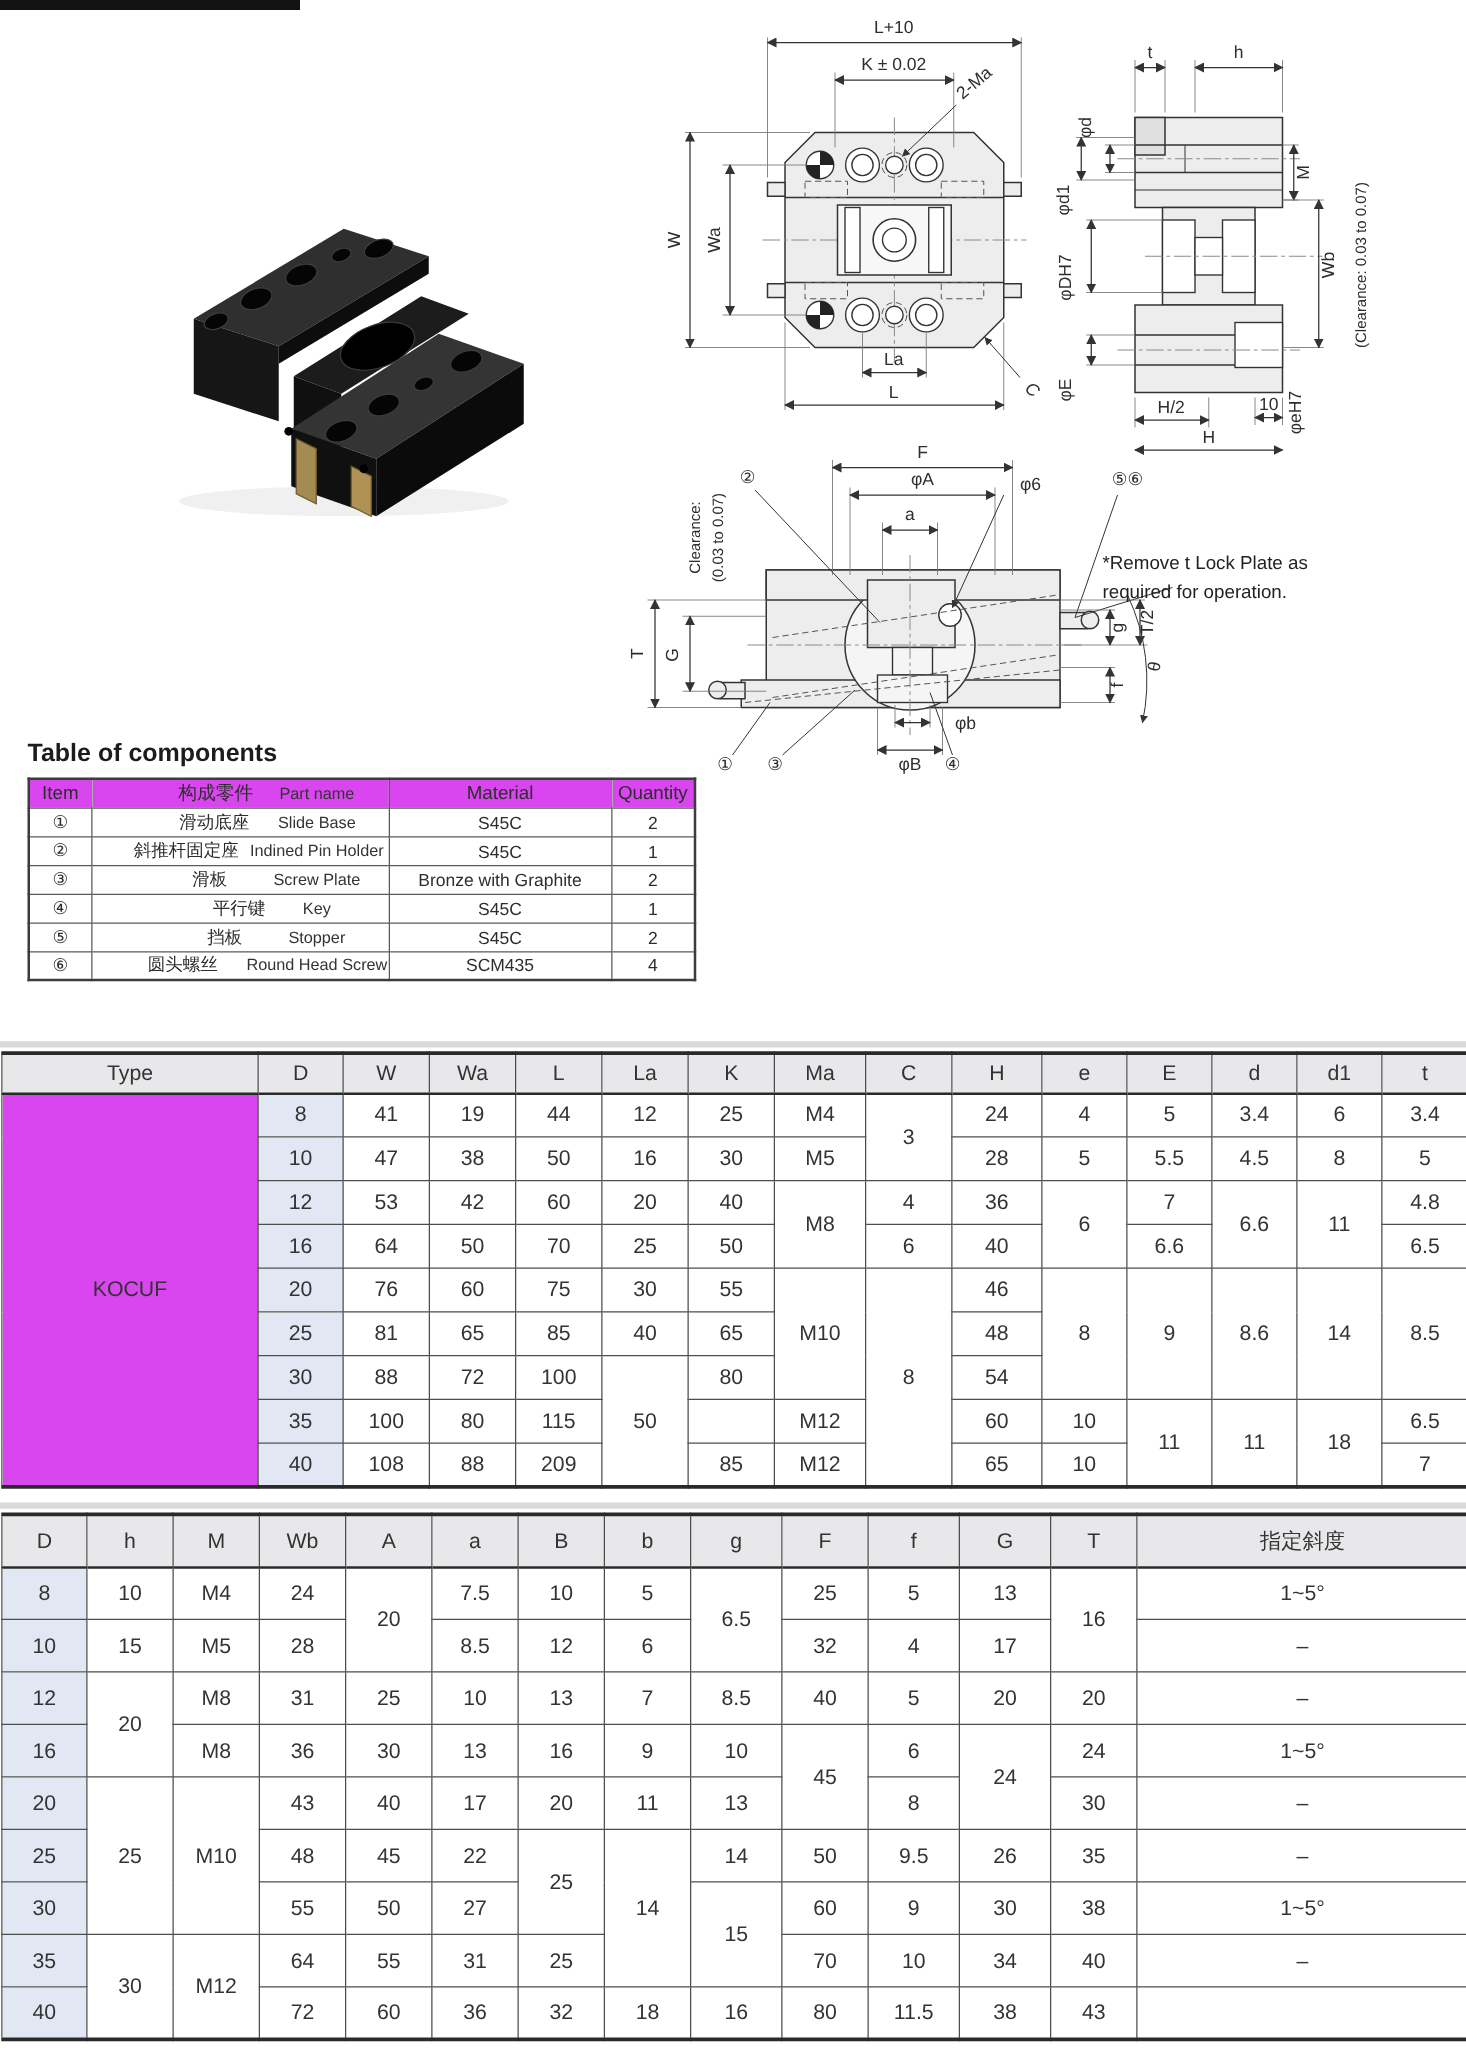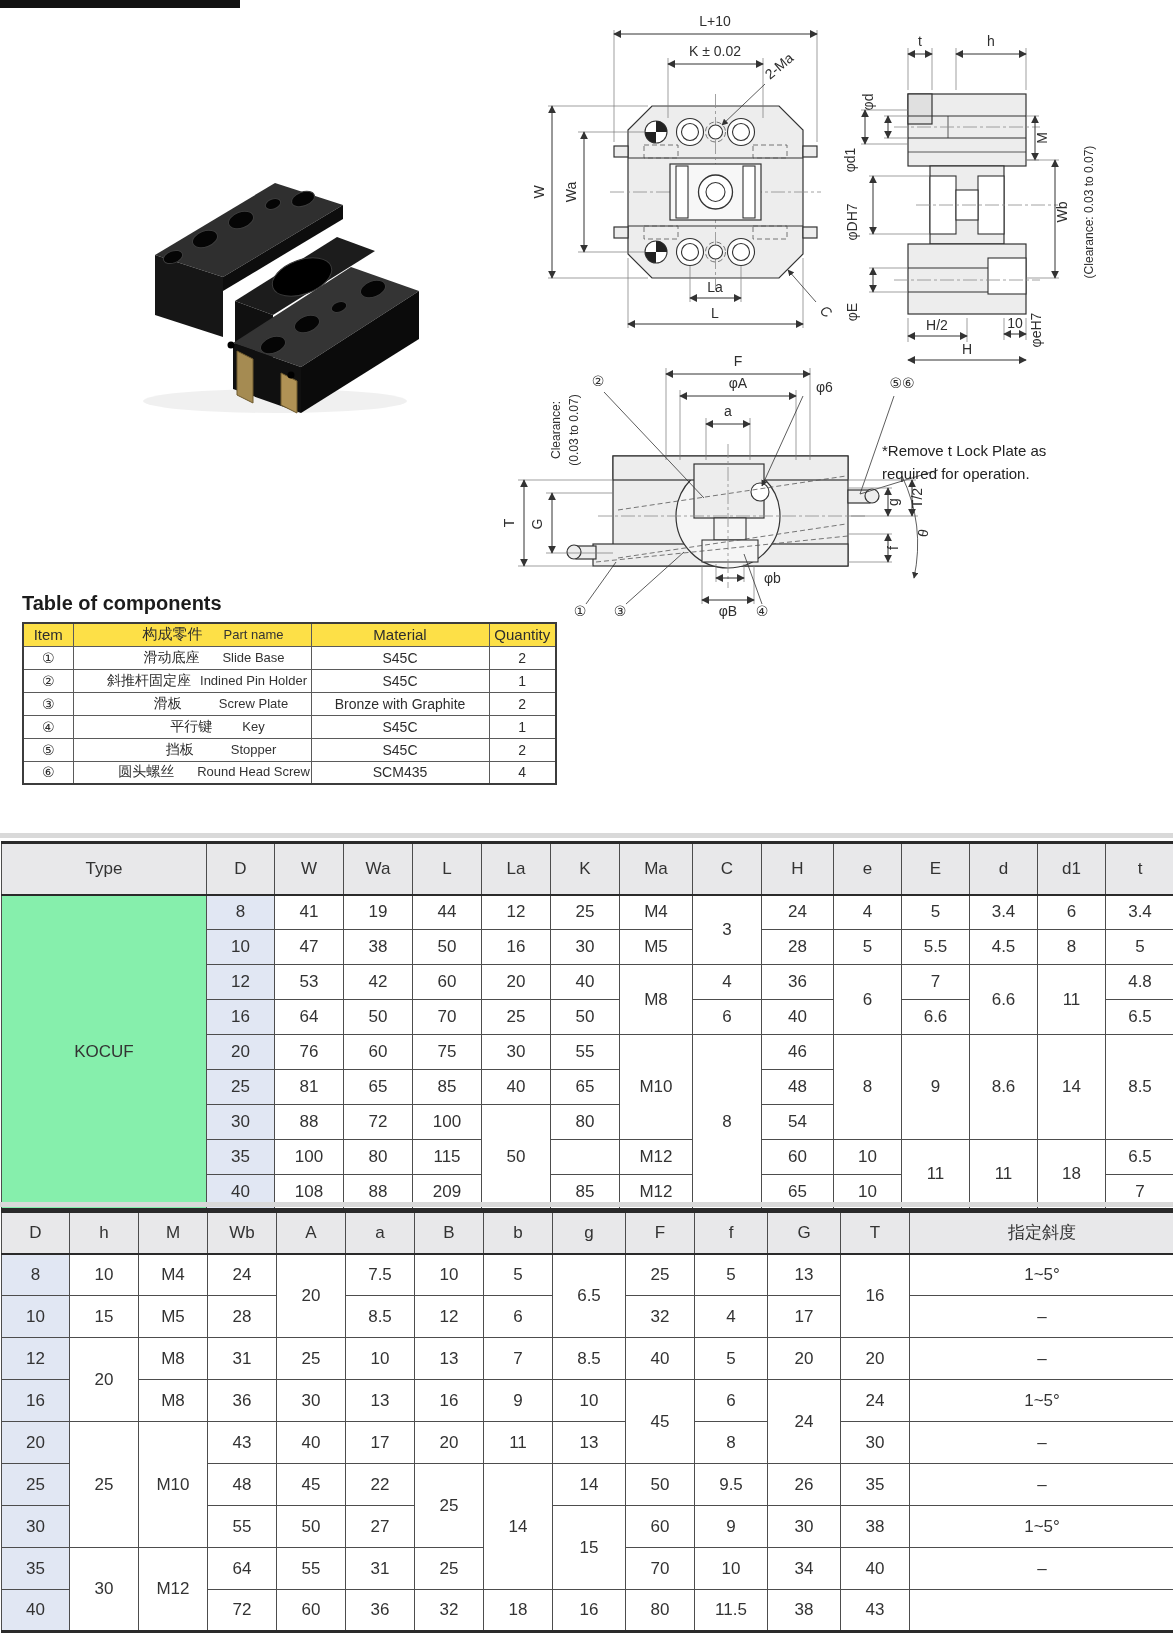--- a/index.html
+++ b/index.html
@@ -18,37 +18,37 @@
 .ext{stroke:#777;stroke-width:0.7;fill:none}
 .dim{stroke:#333;stroke-width:1;fill:none}
 .part{fill:#ededed;stroke:#333;stroke-width:1.2}
 .part2{fill:#e0e0e0;stroke:#333;stroke-width:1.2}
 .wht{fill:#fff;stroke:#333;stroke-width:1.1}
 
 .comp-title{position:absolute;left:22px;top:592px;font-size:20px;font-weight:bold;color:#1c1c1c}
 table{border-collapse:collapse;table-layout:fixed}
 .comp{position:absolute;left:22px;top:622px;width:533px;border:2px solid #3c3c3c}
 .comp th,.comp td{border:1px solid #5a5a5a;height:23px;font-weight:normal;text-align:center;font-size:14px;color:#2d2d2d;overflow:hidden;white-space:nowrap}
-.comp thead th{background:#fde047;font-size:15px}
+.comp thead th{background:#d946ef;font-size:15px}
 .partCell{text-align:left;padding-left:21px}
 .partCell .cn{display:inline-block;width:102px;font-size:14px}
 .partCell .en{font-size:13px;color:#333}
 .comp thead .partCell .cn{font-size:15px}
 
 .t1,.t2{position:absolute;left:1px;width:1171px;border-top:3px solid #2a2a2a;border-bottom:3px solid #2a2a2a;border-left:1px solid #4d4d4d;border-right:1px solid #4d4d4d}
 .t1 th,.t1 td,.t2 th,.t2 td{border:1px solid #4d4d4d;text-align:center;font-size:17px;font-weight:normal;color:#333;overflow:hidden;white-space:nowrap}
 .t1 thead th,.t2 thead th{background:#e8e8ea;border-bottom:2px solid #2a2a2a;font-size:17px}
 .t1{top:841px}
-.t1 thead tr{height:52px}
+.t1 thead tr{height:32px}
 .t1 tbody tr{height:35px}
 .t2{top:1210px}
 .t2 thead tr{height:42px}
 .t2 tbody tr{height:42px}
 .colD{background:#e1e7f3}
-.typeCell{background:#86efac}
+.typeCell{background:#d946ef}
 .note{position:absolute;left:882px;top:440px;width:210px;font-size:15px;line-height:1.5;color:#222}
 </style>
 </head>
 <body>
 
 <div class="topbar"></div>
 
 <svg class="abs" style="left:85px;top:105px" width="355" height="315" viewBox="0 0 355 315">
   <ellipse cx="190" cy="296" rx="132" ry="12" fill="#000" opacity="0.06"></ellipse>
 

